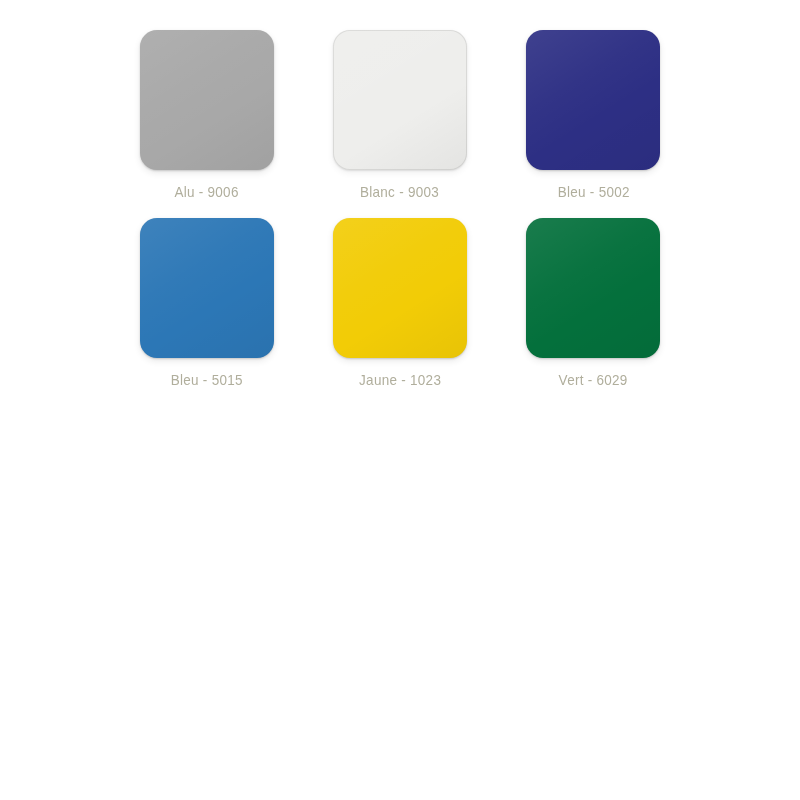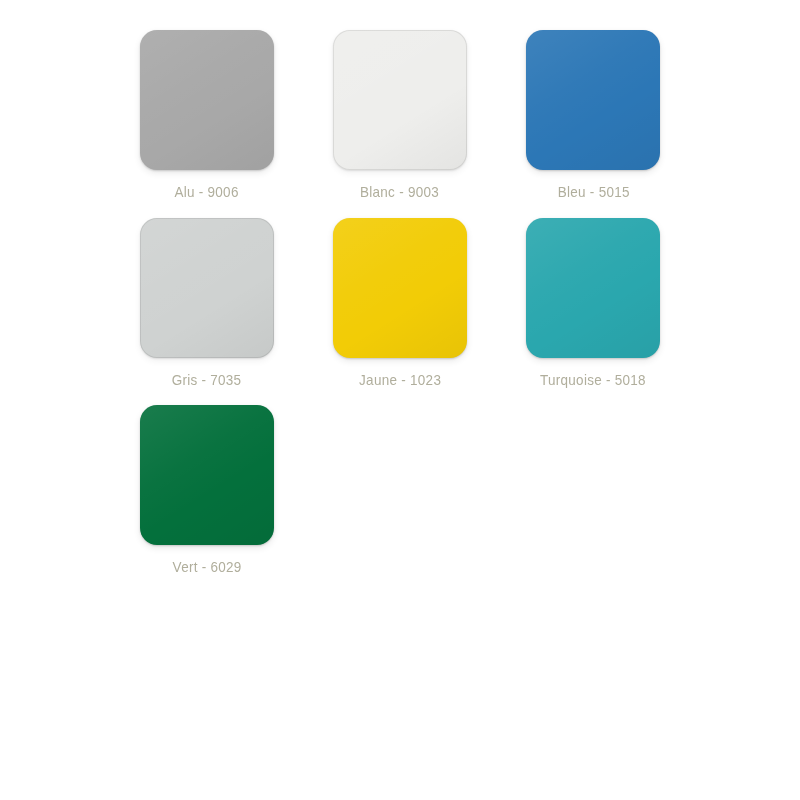--- a/index.html
+++ b/index.html
@@ -97,41 +97,35 @@
       <div class="chip-label">Alu - 9006</div>
     </div>
     <div class="swatch-cell">
       <div class="chip-wrap">
         <div class="chip light-edge" style="background-color: rgb(238, 238, 236);"></div>
       </div>
       <div class="chip-label">Blanc - 9003</div>
     </div>
     <div class="swatch-cell">
       <div class="chip-wrap">
+        <div class="chip" style="background-color: rgb(45, 47, 132);"></div>
+      </div>
+      <div class="chip-label">Bleu - 5002</div>
+    </div>
+    <div class="swatch-cell">
+      <div class="chip-wrap">
         <div class="chip" style="background-color: rgb(44, 119, 182);"></div>
       </div>
       <div class="chip-label">Bleu - 5015</div>
     </div>
     <div class="swatch-cell">
       <div class="chip-wrap">
-        <div class="chip light-edge" style="background-color: rgb(207, 210, 209);"></div>
-      </div>
-      <div class="chip-label">Gris - 7035</div>
-    </div>
-    <div class="swatch-cell">
-      <div class="chip-wrap">
         <div class="chip" style="background-color: rgb(242, 204, 6);"></div>
       </div>
       <div class="chip-label">Jaune - 1023</div>
-    </div>
-    <div class="swatch-cell">
-      <div class="chip-wrap">
-        <div class="chip" style="background-color: rgb(42, 167, 174);"></div>
-      </div>
-      <div class="chip-label">Turquoise - 5018</div>
     </div>
     <div class="swatch-cell">
       <div class="chip-wrap">
         <div class="chip" style="background-color: rgb(4, 112, 60);"></div>
       </div>
       <div class="chip-label">Vert - 6029</div>
     </div>
   </div>
 
 </body></html>

